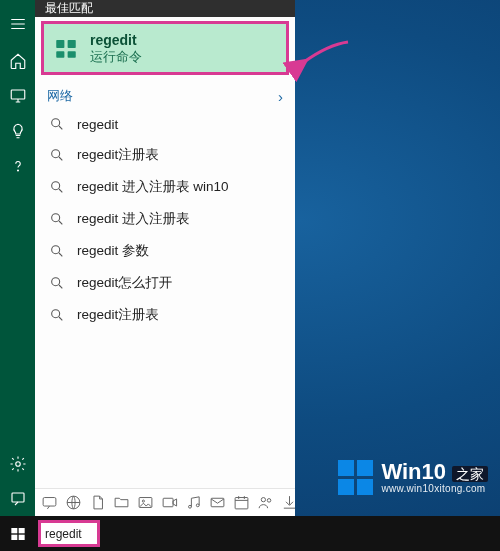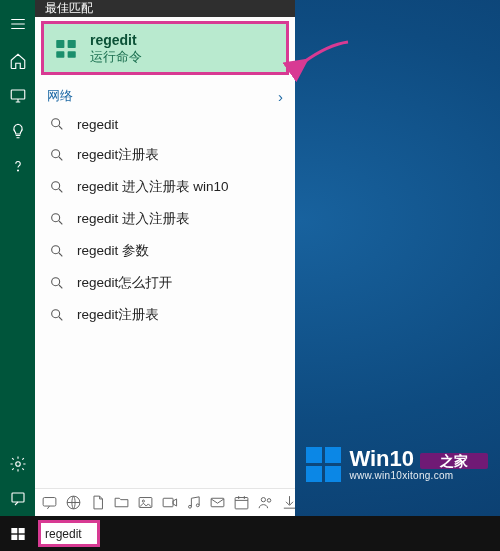--- a/index.html
+++ b/index.html
@@ -26,27 +26,27 @@
   .row-icon{width:16px;height:16px;flex:0 0 16px}
   .row-icon svg{width:16px;height:16px;stroke:#555;fill:none;stroke-width:1.6}
   .filters{position:absolute;left:35px;bottom:35px;width:260px;height:28px;border-top:1px solid #e5e5e5;display:flex;align-items:center;gap:7px;padding:0 6px;background:#fff;overflow:hidden}
   .filters .f{width:17px;height:17px;display:flex;align-items:center;justify-content:center;color:#666;cursor:pointer;flex:0 0 17px}
   .filters .f svg{width:17px;height:17px;stroke:#666;fill:none;stroke-width:1.4}
   .taskbar{position:absolute;left:0;bottom:0;width:100%;height:35px;background:#121212;display:flex;align-items:center}
   .tb-start{width:35px;height:35px;display:flex;align-items:center;justify-content:center;color:#fff;cursor:pointer}
   .tb-start svg{width:16px;height:16px;fill:#fff}
   .search-wrap{margin-left:3px;border:3px solid #d83a93;height:27px;display:flex;align-items:center;background:#fff}
   .search{border:none;outline:none;height:21px;width:56px;font-size:12px;padding:0 4px;color:#222;background:#fff}
-  .brand{position:absolute;right:12px;bottom:69px;display:flex;align-items:center;gap:8px;color:#fff;text-align:left}
+  .brand{position:absolute;right:12px;bottom:56px;display:flex;align-items:center;gap:8px;color:#fff;text-align:left}
   .brand-mark{display:grid;grid-template-columns:16px 16px;grid-template-rows:16px 16px;gap:3px}
   .brand-mark span{background:#0b87e6}
   .brand-right{display:flex;flex-direction:column;line-height:1}
   .brand-top{display:flex;align-items:baseline;gap:6px}
   .brand-name{font-size:22px;font-weight:700}
-  .brand-sub{font-size:14px;font-weight:700;background:#701a75;color:#fff;padding:1px 20px;border-radius:2px}
+  .brand-sub{font-size:14px;font-weight:400;background:#0f172a;color:#fff;padding:1px 4px;border-radius:2px}
   .brand-url{font-size:10px;opacity:.9;margin-top:1px;letter-spacing:.3px}
   .call-arrow{position:absolute;pointer-events:none}
   .call-arrow svg{overflow:visible}
 </style>
 </head>
 <body>
 <div class="bg"></div>
 
 <div class="rail">
   <div class="rail-item top-gap">

